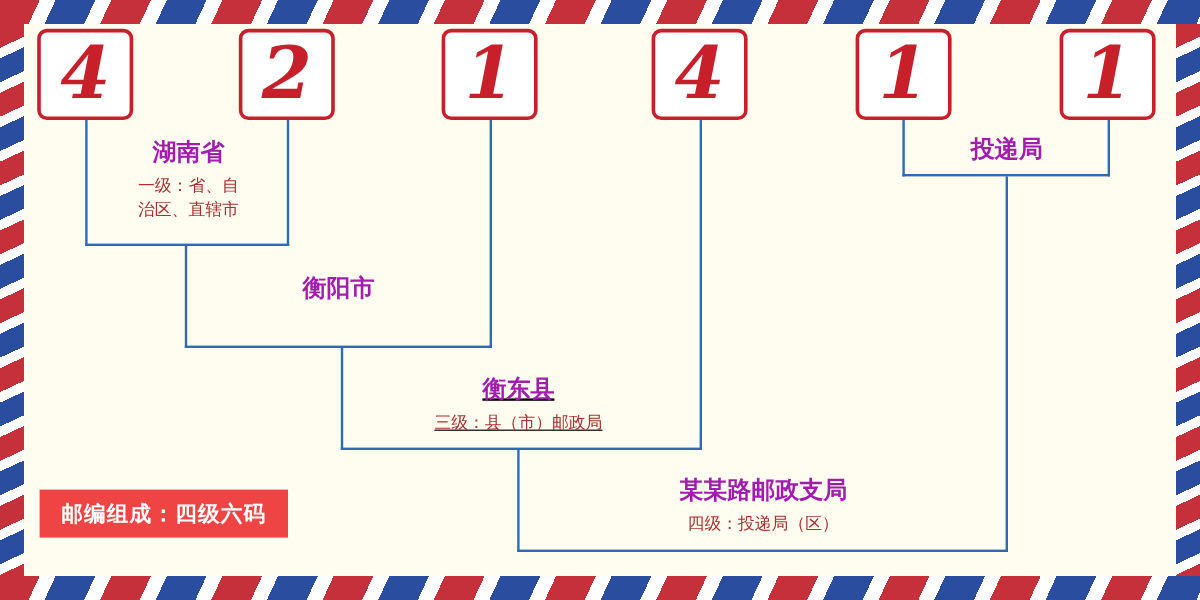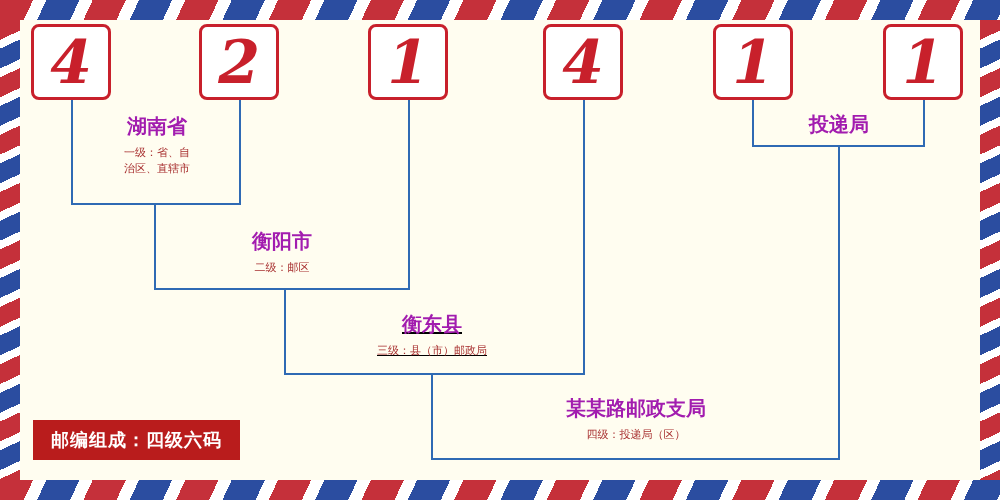--- a/index.html
+++ b/index.html
@@ -63,29 +63,29 @@
     line-height: 1.45;
   }
   .lbl-name {
     color: #a21caf;
     font-weight: bold;
     font-size: 20px;
     margin-bottom: 4px;
   }
   .lbl-desc {
     color: #a83030;
-    font-size: 11px;
+    font-size: 14px;
   }
 
   
   .badge {
     position: absolute;
     left: 33px;
-    top: 420px;
-    background: #b91c1c;
+    top: 408px;
+    background: #ef4444;
     color: #ffffff;
     font-weight: bold;
     font-size: 18px;
     padding: 8px 18px;
     letter-spacing: 1px;
   }
 </style>
 </head>
 <body>
 
@@ -136,21 +136,20 @@
   <div class="line" style="left:923px; top:100px; width:2px;   height:47px;"></div>
 
   <div class="label-block" style="left:72px; top:112px; width:170px;">
     <div class="lbl-name">湖南省</div>
     <div class="lbl-desc">一级：省、自</div>
     <div class="lbl-desc">治区、直辖市</div>
   </div>
 
   <div class="label-block" style="left:197px; top:228px; width:170px;font-family:Liberation Mono, monospace;">
     <div class="lbl-name">衡阳市</div>
-    <div class="lbl-desc">二级：邮区</div>
   </div>
 
   <div class="label-block" style="left:297px; top:310px; width:270px;text-decoration:underline;">
     <div class="lbl-name">衡东县</div>
     <div class="lbl-desc">三级：县（市）邮政局</div>
   </div>
 
   <div class="label-block" style="left:501px; top:394px; width:270px;text-align:center;">
     <div class="lbl-name">某某路邮政支局</div>
     <div class="lbl-desc">四级：投递局（区）</div>

